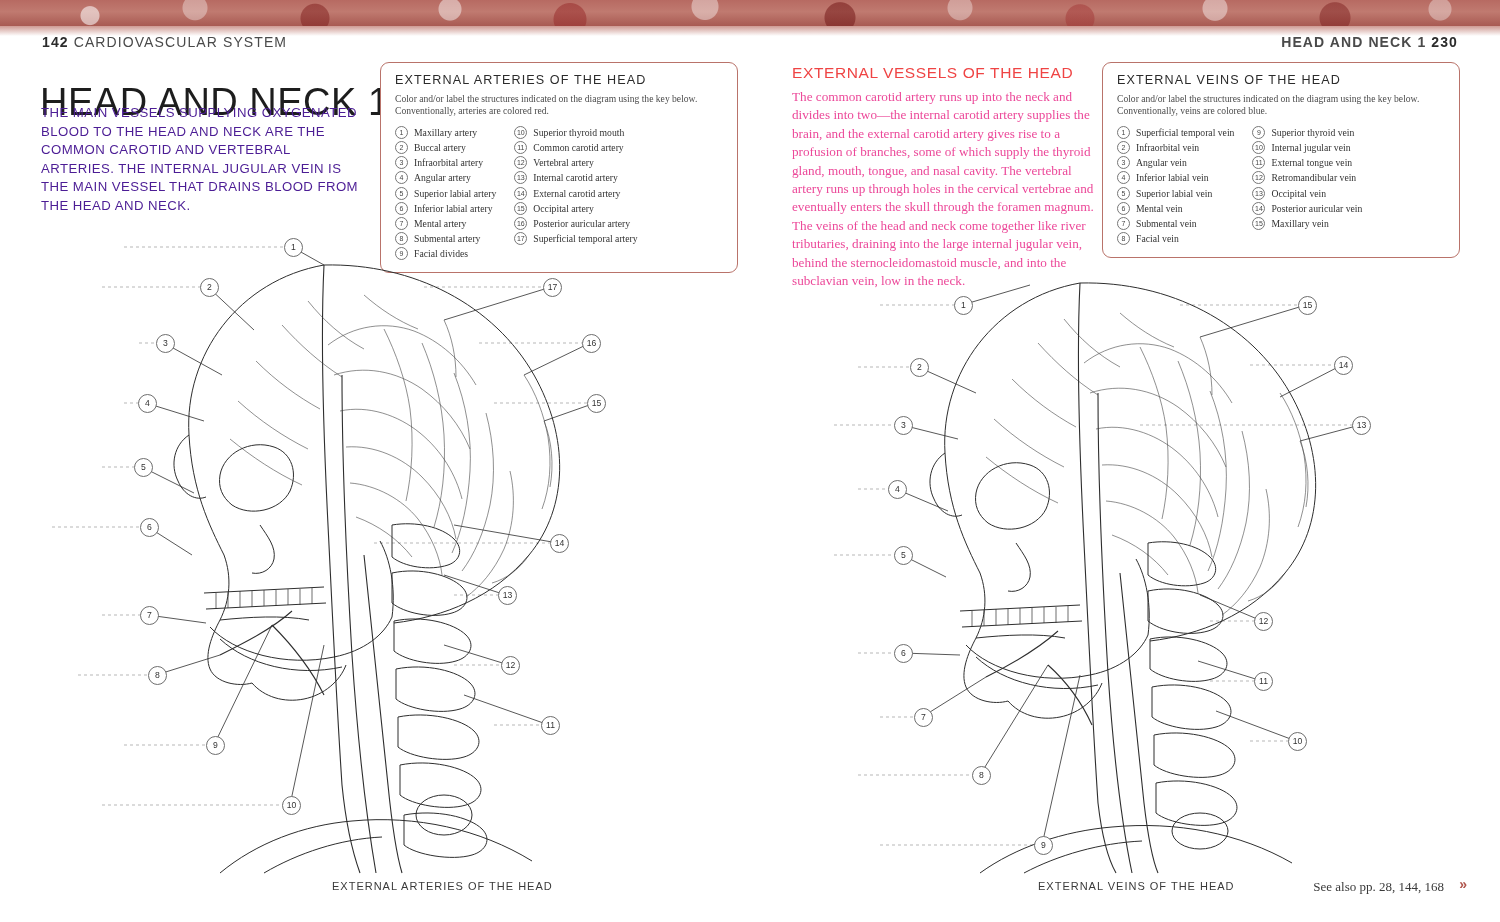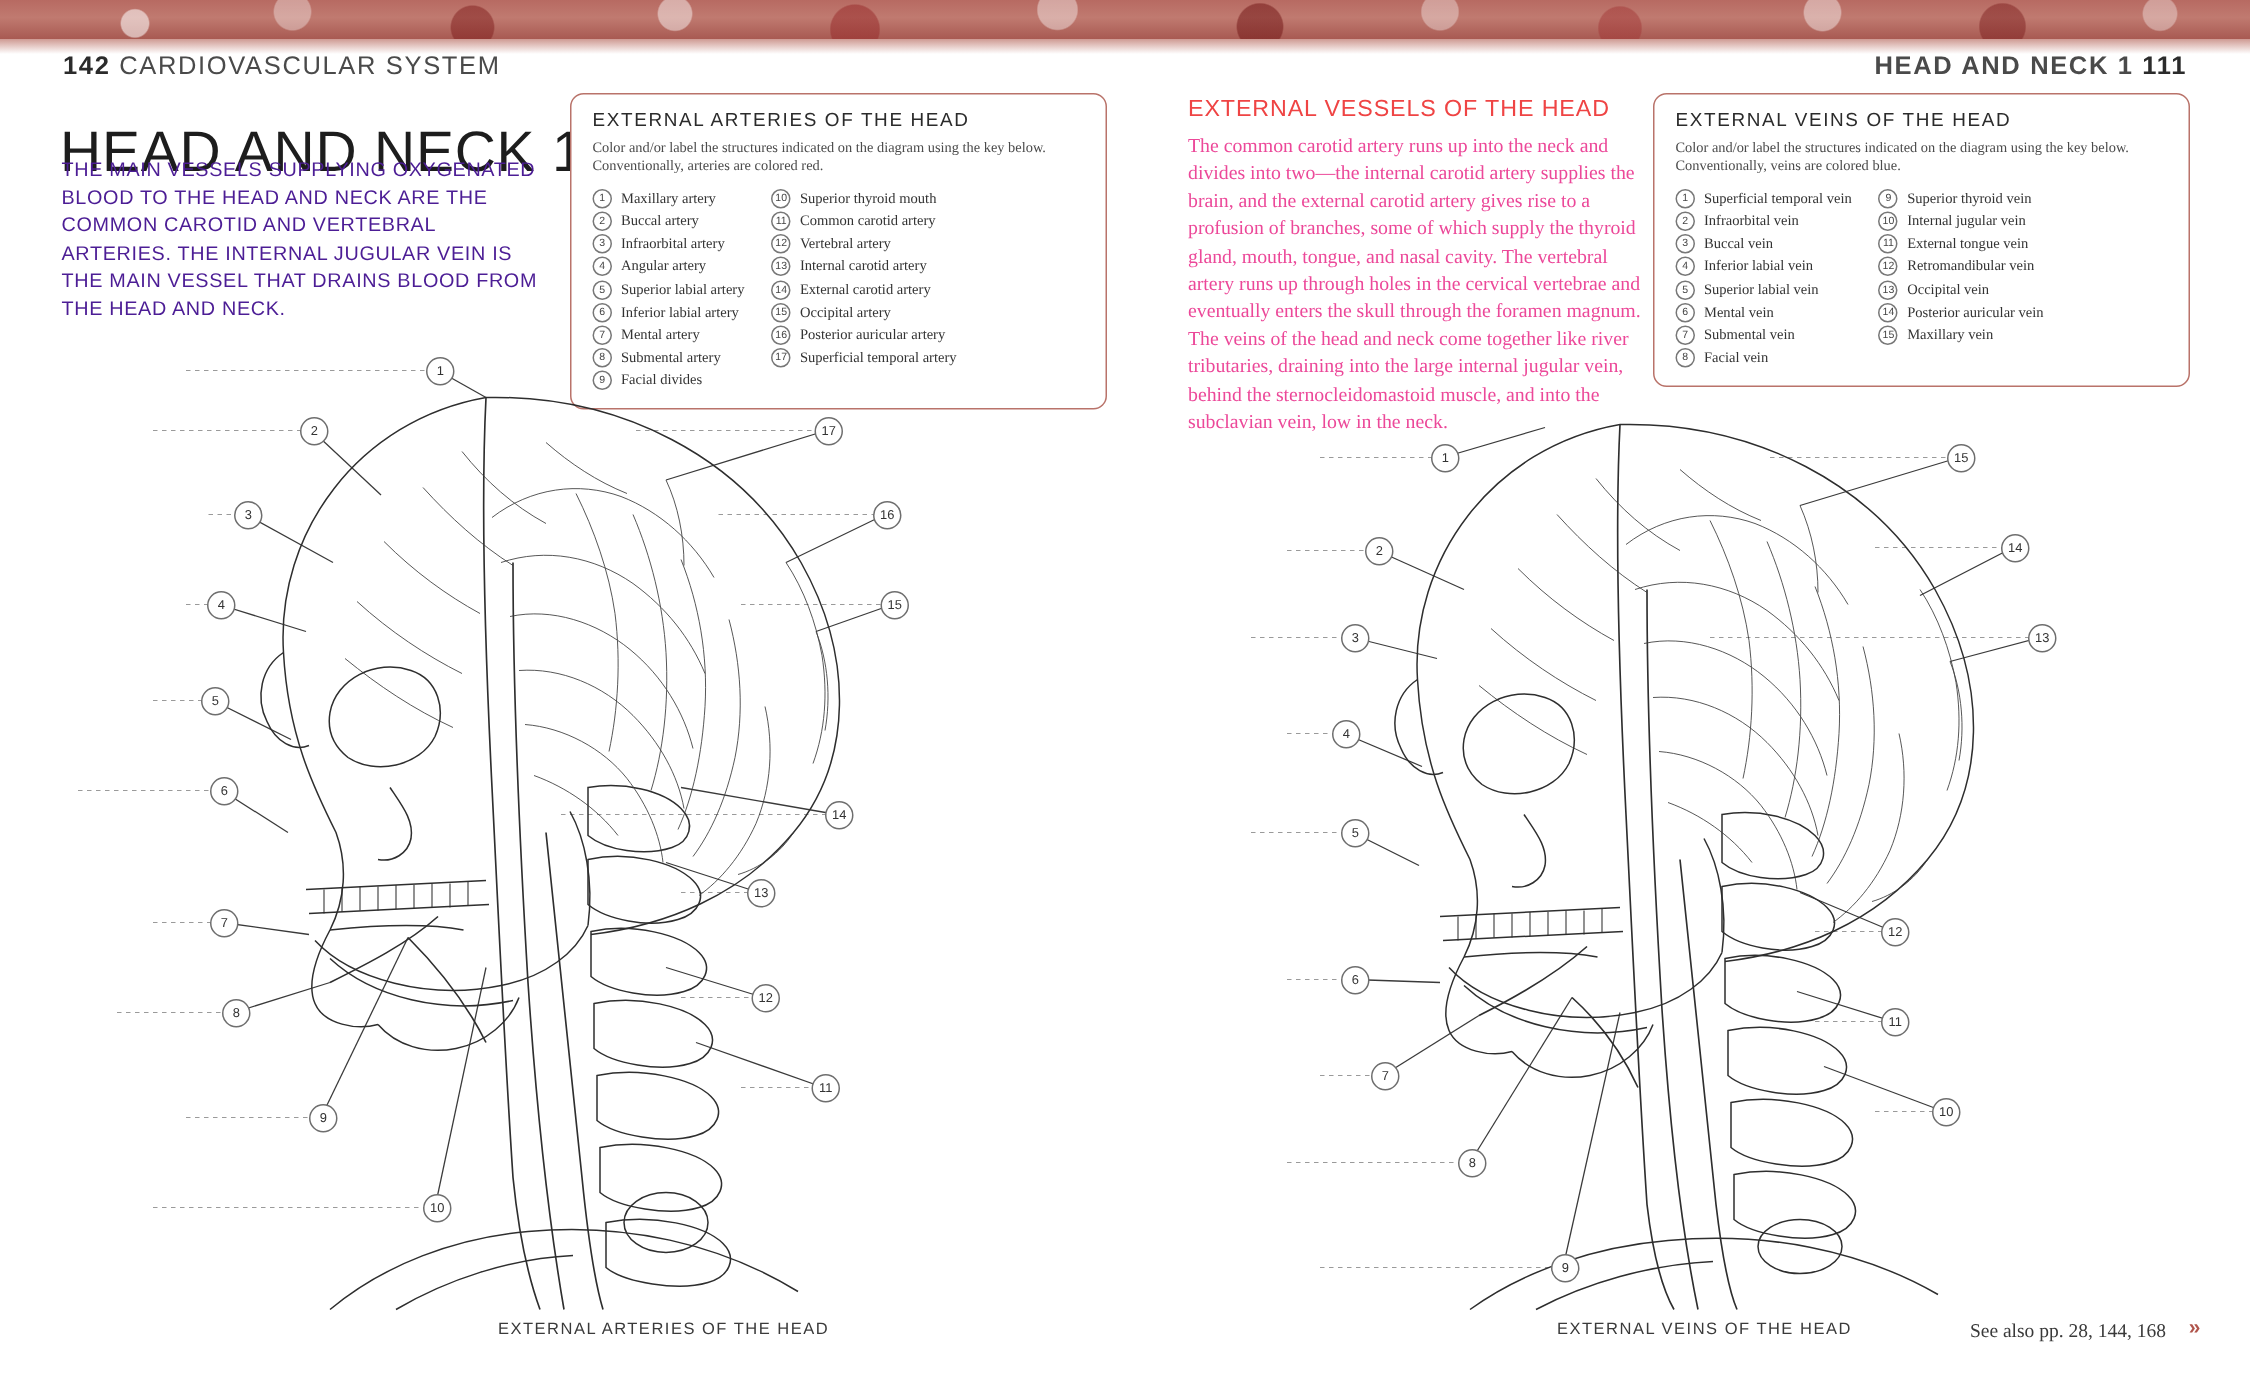--- a/index.html
+++ b/index.html
@@ -27,21 +27,21 @@
       radial-gradient(circle at 89% 68%, rgba(120,25,25,.45) 0 15px, rgba(0,0,0,0) 16px),
       radial-gradient(circle at 96% 35%, rgba(255,255,255,.35) 0 11px, rgba(0,0,0,0) 12px),
       linear-gradient(180deg,#b76a62 0%, #c07a70 45%, #a85a52 100%);
   }
   .band-fade{
     position:absolute;left:0;top:26px;width:1500px;height:10px;
     background:linear-gradient(180deg, rgba(190,120,110,.75), rgba(255,255,255,0));
   }
   
   .runhead{
-    position:absolute;top:34px;font-size:17px;letter-spacing:1.1px;
+    position:absolute;top:34px;font-size:14px;letter-spacing:1.1px;
     color:#4a4a4a;
   }
   .runhead .pg{font-weight:bold;color:#2b2b2b;}
   #runhead-left{left:42px;}
   #runhead-right{right:42px;text-align:right;}
   .runhead .ttl{font-weight:bold;}
 
   
   #page-title{
     position:absolute;left:40px;top:56px;
@@ -116,21 +116,21 @@
 
 <div class="top-band"></div>
 <div class="band-fade"></div>
 
 <div class="runhead" id="runhead-left">
   <span class="pg">142</span>
   <span>CARDIOVASCULAR SYSTEM</span>
 </div>
 <div class="runhead" id="runhead-right">
   <span class="ttl">HEAD AND NECK 1</span>
-  <span class="pg">111</span>
+  <span class="pg">230</span>
 </div>
 
 <h1 id="page-title">HEAD AND NECK 1</h1>
 <div id="page-intro">THE MAIN VESSELS SUPPLYING OXYGENATED BLOOD TO THE HEAD AND NECK ARE THE COMMON CAROTID AND VERTEBRAL ARTERIES. THE INTERNAL JUGULAR VEIN IS THE MAIN VESSEL THAT DRAINS BLOOD FROM THE HEAD AND NECK.</div>
 
 <div class="keybox" id="key-arteries">
   <div class="kb-title">EXTERNAL ARTERIES OF THE HEAD</div>
   <div class="kb-sub">Color and/or label the structures indicated on the diagram using the key below. Conventionally, arteries are colored red.</div>
   <div class="kb-cols">
     <div class="kb-col">
@@ -216,21 +216,21 @@
       <div class="kb-item">
           <span class="num">1</span>
           <span>Superficial temporal vein</span>
         </div>
       <div class="kb-item">
           <span class="num">2</span>
           <span>Infraorbital vein</span>
         </div>
       <div class="kb-item">
           <span class="num">3</span>
-          <span>Buccal vein</span>
+          <span>Angular vein</span>
         </div>
       <div class="kb-item">
           <span class="num">4</span>
           <span>Inferior labial vein</span>
         </div>
       <div class="kb-item">
           <span class="num">5</span>
           <span>Superior labial vein</span>
         </div>
       <div class="kb-item">

